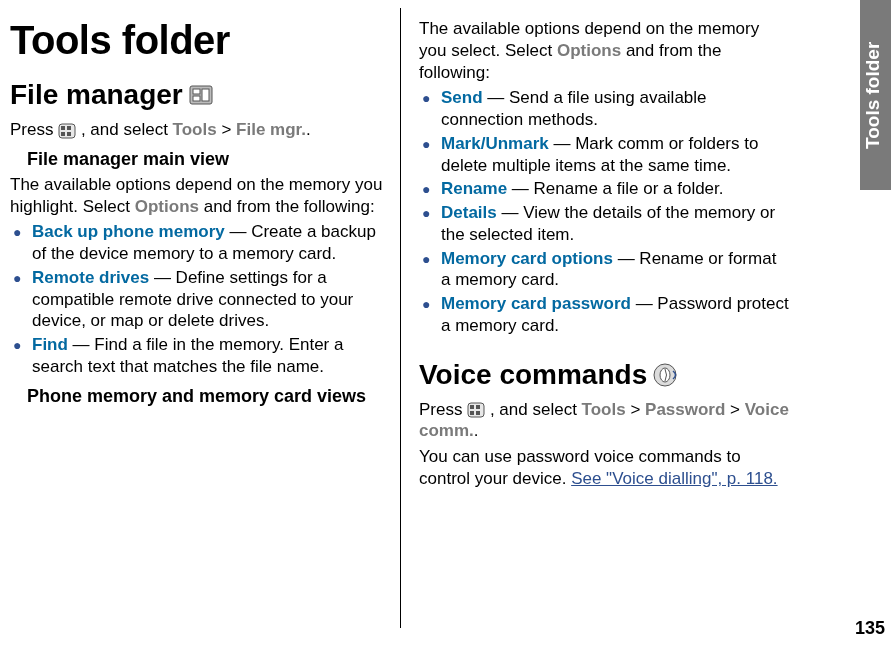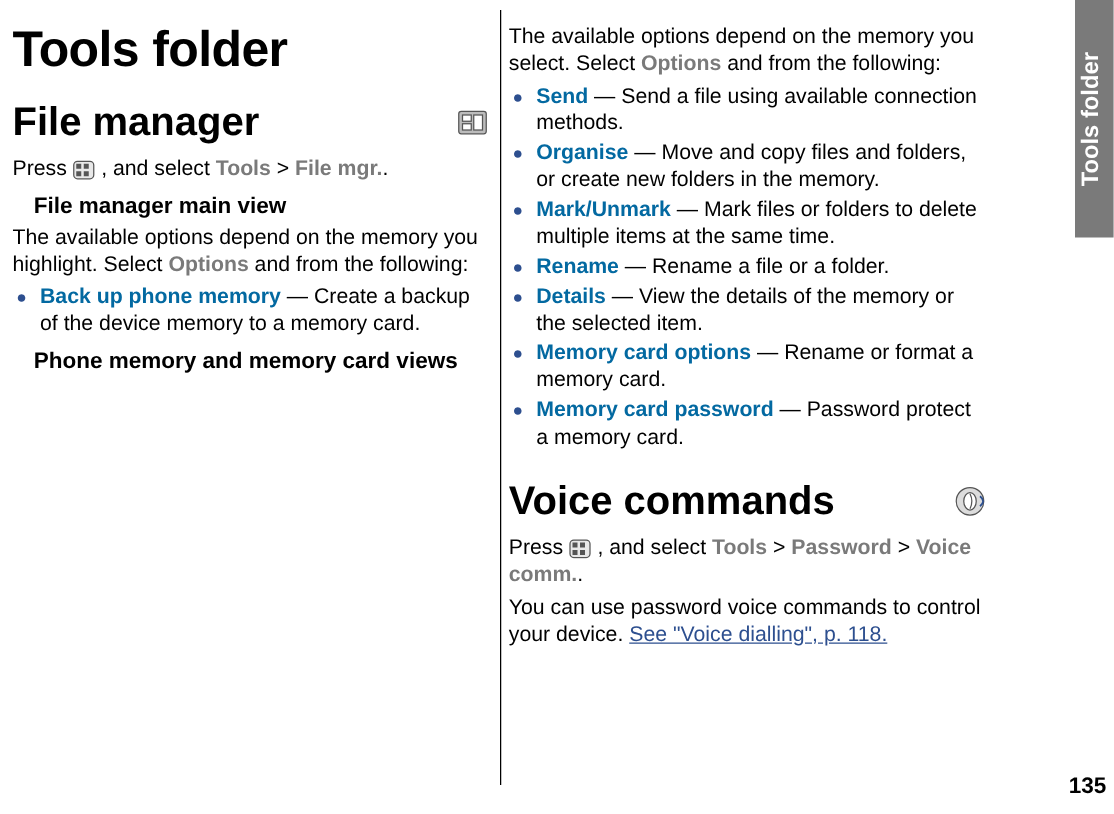--- a/index.html
+++ b/index.html
@@ -19,36 +19,35 @@
     display: flex;
     width: 840px;
     height: 620px;
   }
   .col {
     width: 400px;
     padding: 0 10px;
   }
   .col + .col {
     border-left: 1.5px solid #000;
-    padding-left: 6px;
+    padding-left: 18px;
   }
   h1 {
     font-size: 40px;
     font-weight: 700;
     margin: 10px 0 16px 0;
     letter-spacing: -0.5px;
   }
   h2 {
-    font-size: 32px;
+    font-size: 28px;
     font-weight: 700;
     margin: 10px 0 8px 0;
     display: flex;
     align-items: center;
     gap: 6px;
-    justify-content: space-between;
   }
   h3 {
     font-size: 18px;
     font-weight: 700;
     margin: 8px 0 4px 17px;
   }
   p {
     font-size: 17px;
     line-height: 1.28;
     margin: 4px 0;
@@ -145,34 +144,35 @@
 
 
       <h3>File manager main view</h3>
 
       <p>
         <span>The available options depend on the memory you highlight. Select </span><span class="strong-gray">Options</span><span> and from the following:</span>
       </p>
 
       <ul>
         <li><span class="opt-label">Back up phone memory</span><span> — Create a backup of the device memory to a memory card.</span></li>
+        <li><span class="opt-label">Remote drives</span><span> — Define settings for a compatible remote drive connected to your device, or map or delete drives.</span></li>
+        <li><span class="opt-label">Find</span><span> — Find a file in the memory. Enter a search text that matches the file name.</span></li>
       </ul>
 
       <h3>Phone memory and memory card views</h3>
     </div>
 
     <div class="col">
       <p style="margin-top:10px;">
         <span>The available options depend on the memory you select. Select </span><span class="strong-gray">Options</span><span> and from the following:</span>
       </p>
 
       <ul>
         <li><span class="opt-label">Send</span><span> — Send a file using available connection methods.</span></li>
-        <li><span class="opt-label">Organise</span><span> — Move and copy files and folders, or create new folders in the memory.</span></li>
-        <li><span class="opt-label">Mark/Unmark</span><span> — Mark files or folders to delete multiple items at the same time.</span></li>
+        <li><span class="opt-label">Mark/Unmark</span><span> — Mark comm or folders to delete multiple items at the same time.</span></li>
         <li><span class="opt-label">Rename</span><span> — Rename a file or a folder.</span></li>
         <li><span class="opt-label">Details</span><span> — View the details of the memory or the selected item.</span></li>
         <li><span class="opt-label">Memory card options</span><span> — Rename or format a memory card.</span></li>
         <li><span class="opt-label">Memory card password</span><span> — Password protect a memory card.</span></li>
       </ul>
 
       <h2 style="margin-top:22px;">
         <span>Voice commands</span>
         <span class="icon">
           <svg width="26" height="24" viewBox="0 0 26 24">

